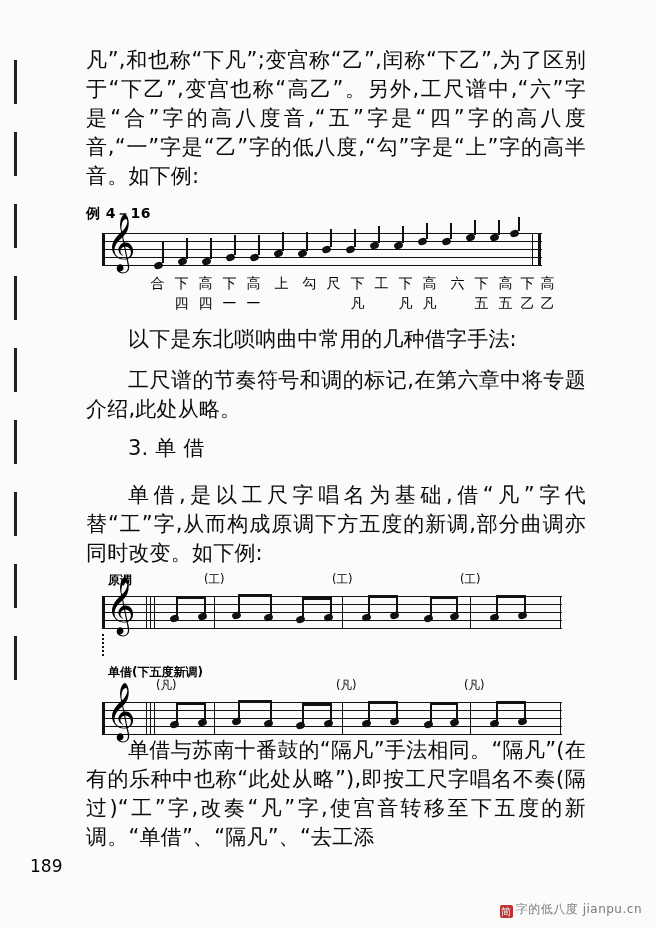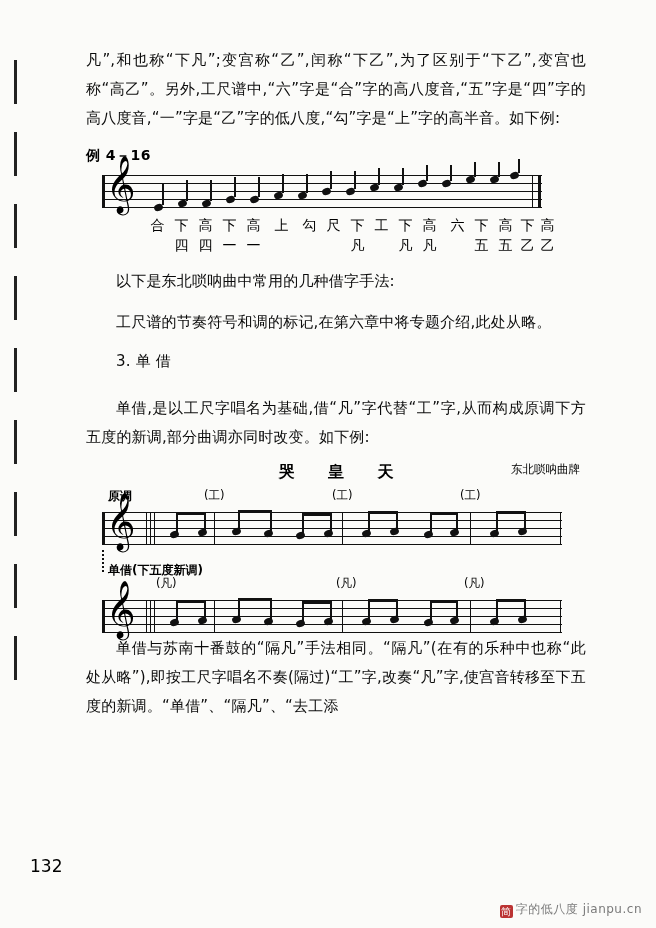--- a/index.html
+++ b/index.html
@@ -37,21 +37,21 @@
     margin-bottom: 28px;
   }
   .content {
     position: absolute;
     left: 86px;
     top: 46px;
     width: 500px;
   }
   p.para {
     font-family: "DejaVu Sans", sans-serif;
-    font-size: 15px;
+    font-size: 21px;
     line-height: 29px;
     margin: 0 0 4px 0;
     text-align: justify;
     letter-spacing: 0.2px;
     color: #0b0b0b;
   }
   p.indent2 { text-indent: 2em; }
   .ex-label {
     font-size: 14px;
     font-weight: bold;
@@ -284,24 +284,20 @@
       <span class="syl" style="left:426px;">乙</span>
       <span class="syl" style="left:446px;">乙</span>
     </div>
 
     <p class="para indent2" style="margin-top:10px;">以下是东北唢呐曲中常用的几种借字手法:</p>
     <p class="para indent2" style="margin-top:12px;">工尺谱的节奏符号和调的标记,在第六章中将专题介绍,此处从略。</p>
     <p class="para indent2" style="margin-top:10px;">3. 单  借</p>
     <p class="para indent2" style="margin-top:18px;">单借,是以工尺字唱名为基础,借“凡”字代替“工”字,从而构成原调下方五度的新调,部分曲调亦同时改变。如下例:</p>
 
 
-    <div style="position:relative; height:22px;">
-      <div class="ex-title">哭 皇 天</div>
-      <div class="ex-credit">东北唢呐曲牌</div>
-    </div>
 
     <div class="staff-block" style="margin-top:6px; position:relative; height:58px;">
       <div class="tag" style="left:22px; top:-2px;">原调</div>
       <div class="tag-small" style="left:118px; top:-2px;">(工)</div>
       <div class="tag-small" style="left:246px; top:-2px;">(工)</div>
       <div class="tag-small" style="left:374px; top:-2px;">(工)</div>
 
       <div class="staff" style="width:460px; margin-left:16px; position:absolute; top:16px;">
         <div class="line l1"></div>
         <div class="line l2"></div>
@@ -351,21 +347,21 @@
 
         <div class="beam" style="left:394px; top:5px; width:30px;"></div>
         <div class="stem" style="left:394px; top:5px; height:22px;"></div>
         <div class="stem" style="left:422px; top:5px; height:20px;"></div>
         <div class="notehead" style="left:388px; top:24px;"></div>
         <div class="notehead" style="left:416px; top:22px;"></div>
       </div>
       <div class="dotted-bar" style="left:16px; top:60px; height:22px;"></div>
     </div>
 
-    <div class="staff-block" style="margin-top:18px; position:relative; height:58px;">
+    <div class="staff-block" style="margin-top:36px; position:relative; height:58px;">
       <div class="tag" style="left:22px; top:-4px;">单借(下五度新调)</div>
       <div class="tag-small" style="left:70px; top:10px;">(凡)</div>
       <div class="tag-small" style="left:250px; top:10px;">(凡)</div>
       <div class="tag-small" style="left:378px; top:10px;">(凡)</div>
 
       <div class="staff" style="width:460px; margin-left:16px; position:absolute; top:28px;">
         <div class="line l1"></div>
         <div class="line l2"></div>
         <div class="line l3"></div>
         <div class="line l4"></div>
@@ -416,19 +412,19 @@
         <div class="stem" style="left:422px; top:5px; height:20px;"></div>
         <div class="notehead" style="left:388px; top:24px;"></div>
         <div class="notehead" style="left:416px; top:22px;"></div>
       </div>
     </div>
 
     <p class="para indent2" style="margin-top:10px;">单借与苏南十番鼓的“隔凡”手法相同。“隔凡”(在有的乐种中也称“此处从略”),即按工尺字唱名不奏(隔过)“工”字,改奏“凡”字,使宫音转移至下五度的新调。“单借”、“隔凡”、“去工添</p>
 
   </div>
 
-  <div class="page-number">132</div>
+  <div class="page-number">189</div>
 
   <div class="watermark">
     <span class="wm-logo">简</span><span>字的低八度 jianpu.cn</span>
   </div>
 
 </div>
 
 </body></html>

